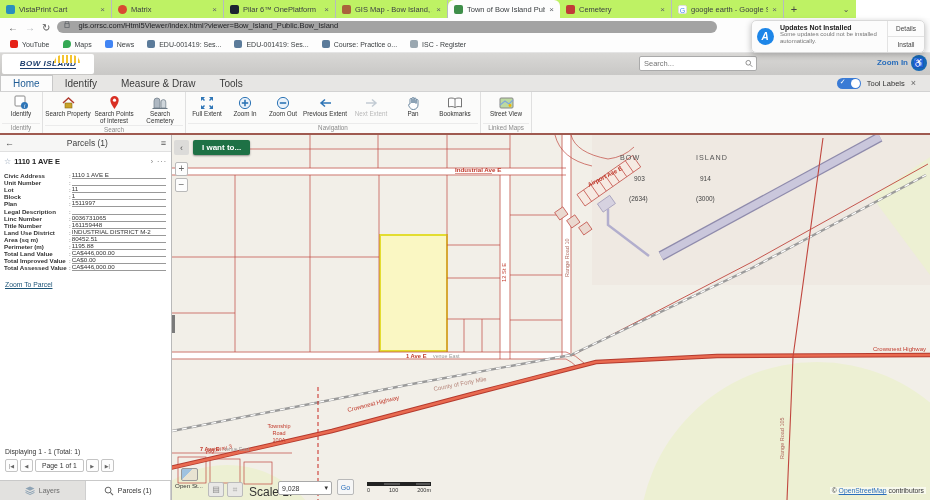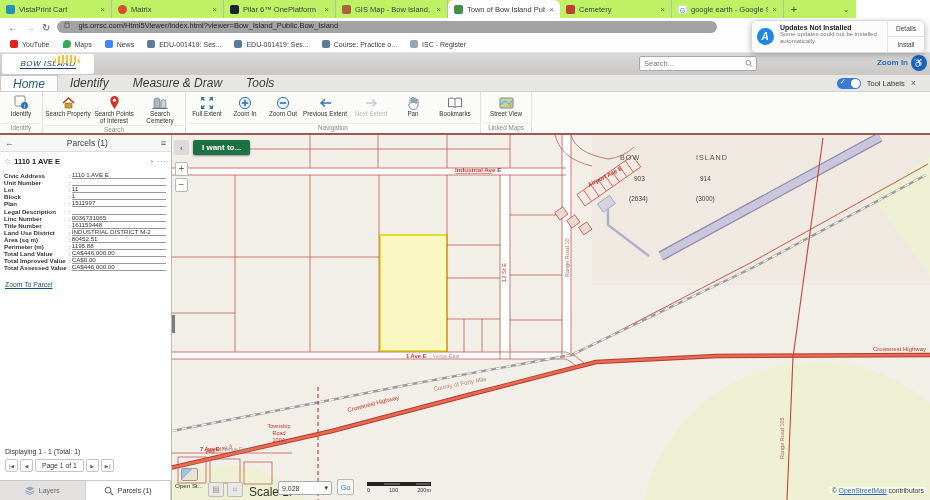--- a/index.html
+++ b/index.html
@@ -29,30 +29,30 @@
   .ntext { flex:1; padding:3px 2px; }
   .ntitle { font-size:7px; font-weight:bold; color:#222; }
   .nmsg { font-size:6px; color:#777; line-height:7px; }
   .nbtns { width:37px; border-left:1px solid #e3e3e3; display:flex; flex-direction:column; }
   .nbtn { flex:1; display:flex; align-items:center; justify-content:center; font-size:6.5px; color:#444; }
   .nbtn:first-child { border-bottom:1px solid #e3e3e3; }
 
   
   .apphead { position:absolute; left:0; top:53px; width:930px; height:22px; background:linear-gradient(#d9d8d6,#c9c8c6); display:flex; align-items:center; }
   .logo { position:relative; margin-left:2px; width:92px; height:20px; background:#fff; border-radius:2px; display:flex; align-items:center; justify-content:center; overflow:hidden; }
-  .logotext { font-size:8px; font-weight:normal; font-style:italic; color:#1d3e6e; letter-spacing:.5px; border-bottom:1px solid #1d3e6e; }
+  .logotext { font-size:8px; font-weight:bold; font-style:italic; color:#1d3e6e; letter-spacing:.5px; border-bottom:1px solid #1d3e6e; }
   .sun { position:absolute; top:1px; right:14px; width:26px; height:8px; border-radius:13px 13px 0 0; background:repeating-linear-gradient(90deg,#f4c430 0 2px,#fff 2px 4px); }
   .srchwrap { position:absolute; right:173px; top:3px; width:118px; height:15px; background:#fff; border:1px solid #aaa; border-radius:2px; display:flex; align-items:center; }
   .srchwrap input { flex:1; border:none; outline:none; font-size:7.5px; color:#444; padding:0 4px; background:transparent; font-family:inherit; }
   .signin { position:absolute; right:22px; top:5px; font-size:8px; font-weight:bold; color:#2a6ebb; }
   .a11y { position:absolute; right:3px; top:2px; width:16px; height:16px; border-radius:50%; background:#1668b5; color:#fff; font-size:9px; display:flex; align-items:center; justify-content:center; }
 
   
   .vtabs { position:absolute; left:0; top:75px; width:930px; height:17px; background:#e7e6e4; display:flex; align-items:stretch; border-bottom:1px solid #d2d2d2; }
-  .vtab { padding:0 12px; display:flex; align-items:center; font-size:12px; color:#3b3b3b;font-style:italic; }
+  .vtab { padding:0 12px; display:flex; align-items:center; font-size:10px; color:#3b3b3b; }
   .vtab.active { background:#fcfcfc; color:#1f5c95; border:1px solid #c8c8c8; border-bottom:none; }
   .vright { margin-left:auto; display:flex; align-items:center; gap:6px; padding-right:14px; }
   .toggle { width:24px; height:11px; border-radius:6px; background:#3a7bd5; position:relative; }
   .toggle .knob { position:absolute; right:1px; top:1px; width:9px; height:9px; border-radius:50%; background:#fff; }
   .toggle .chk { position:absolute; left:3px; top:0; color:#fff; font-size:7px; }
   .tlabels { font-size:7.5px; color:#333; }
   .vclose { font-size:9px; color:#666; }
 
   
   .ribbon { position:absolute; left:0; top:92px; width:930px; height:43px; background:#fbfbfa; border-bottom:2px solid #9f5a50; display:flex; }

